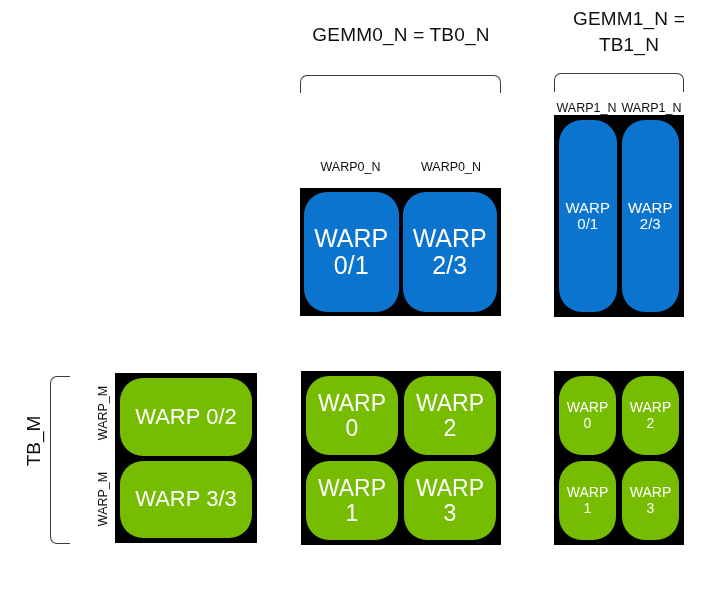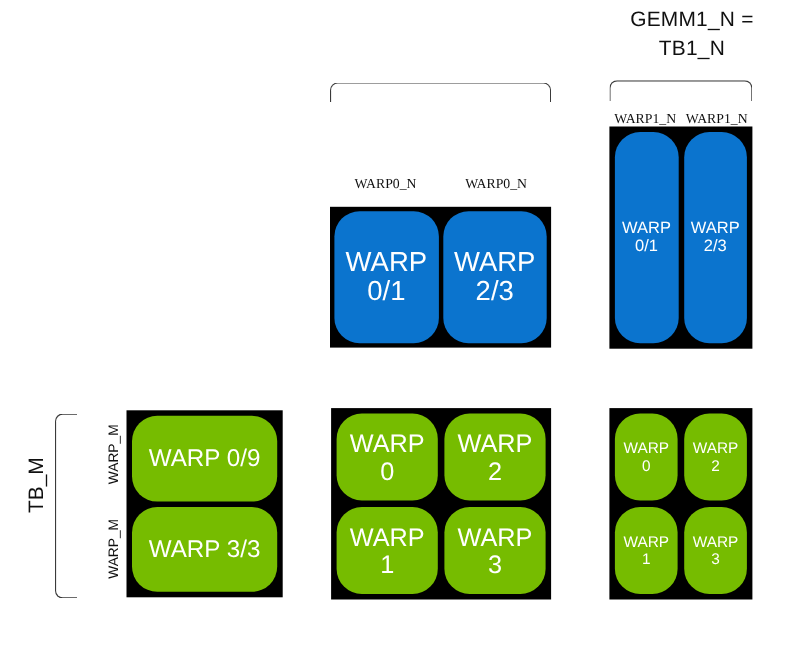--- a/index.html
+++ b/index.html
@@ -67,21 +67,20 @@
     transform-origin: center center;
   }
 
   
   .colcap {
     position: absolute;
     font-size: 12.5px;
     color: #101010;
     text-align: center;
     white-space: nowrap;
-    font-family: Liberation Serif, serif;
   }
   #cap-w0n-a { left: 300px; top: 160px; width: 101px; }
   #cap-w0n-b { left: 401px; top: 160px; width: 100px; }
   #cap-w1n-a { left: 554px; top: 101px; width: 65px; }
   #cap-w1n-b { left: 619px; top: 101px; width: 65px; }
 
   
   .rowcap {
     position: absolute;
     font-size: 12.5px;
@@ -168,20 +167,21 @@
     gap: 6px;
     padding: 5px;
   }
   #blk-green-right .cell { font-size: 14px; }
 </style>
 </head>
 <body>
 
 <div class="canvas">
 
+  <div class="hdr" id="hdr-gemm0">GEMM0_N = TB0_N</div>
 
   <div class="hdr" id="hdr-gemm1">GEMM1_N =
 TB1_N</div>
 
   <div class="hbracket" id="brk-gemm0"></div>
 
   <div class="hbracket" id="brk-gemm1"></div>
 
   <div class="colcap" id="cap-w0n-a">WARP0_N</div>
 
@@ -206,21 +206,21 @@
   </div>
 
   <div id="brk-tbm"></div>
   <div id="lbl-tbm">TB_M</div>
 
   <div class="rowcap" id="cap-wm-top">WARP_M</div>
 
   <div class="rowcap" id="cap-wm-bottom">WARP_M</div>
 
   <div class="grid" id="blk-green-left">
-    <div class="cell green">WARP 0/9</div>
+    <div class="cell green">WARP 0/2</div>
     <div class="cell green">WARP 3/3</div>
   </div>
 
   <div class="grid" id="blk-green-mid">
     <div class="cell green">WARP
 0</div>
     <div class="cell green">WARP
 2</div>
     <div class="cell green">WARP
 1</div>

